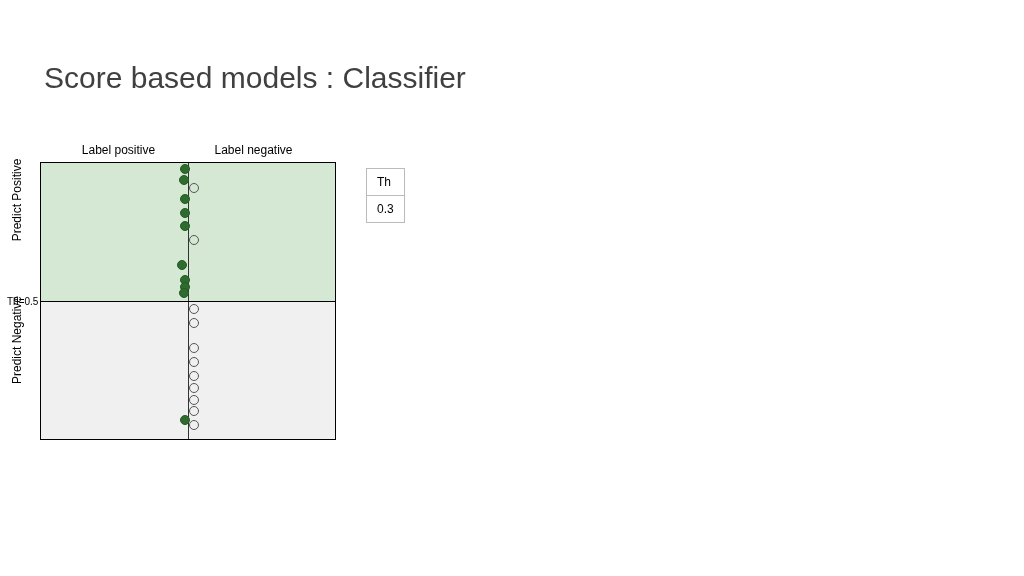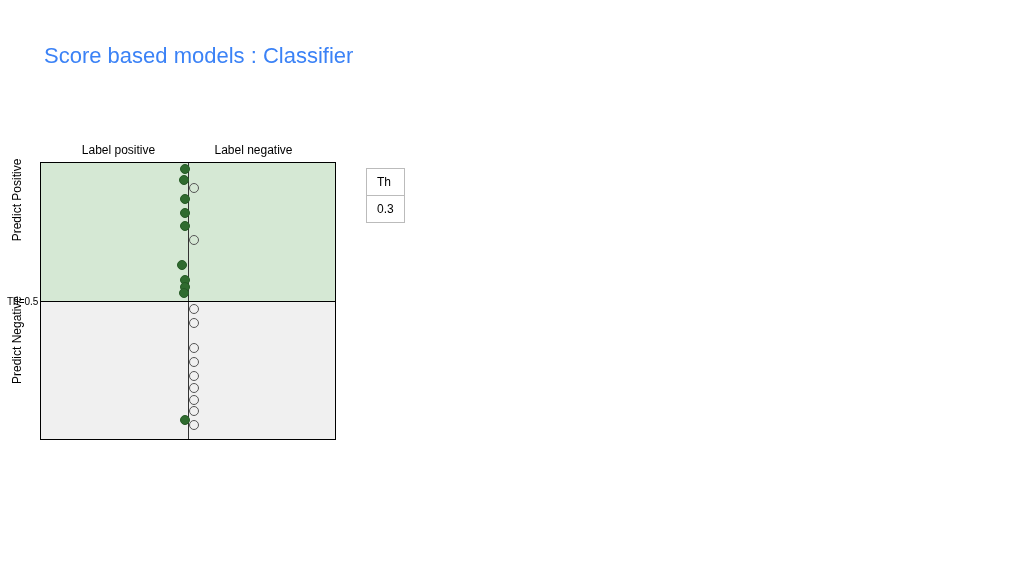--- a/index.html
+++ b/index.html
@@ -4,26 +4,26 @@
   <style>
     * { margin: 0; padding: 0; box-sizing: border-box; }
     body {
       font-family: Arial, Helvetica, sans-serif;
       background: #fff;
       width: 1024px;
       height: 576px;
       overflow: hidden;
     }
     .title {
-      font-size: 22px;
+      font-size: 30px;
       font-weight: 400;
-      color: #3b82f6;
+      color: #404040;
       position: absolute;
       left: 44px;
-      top: 43px;
+      top: 61px;
     }
     .chart-area {
       position: absolute;
       left: 40px;
       top: 162px;
       width: 296px;
       height: 278px;
       border: 1px solid #000;
     }
     .region-top {

